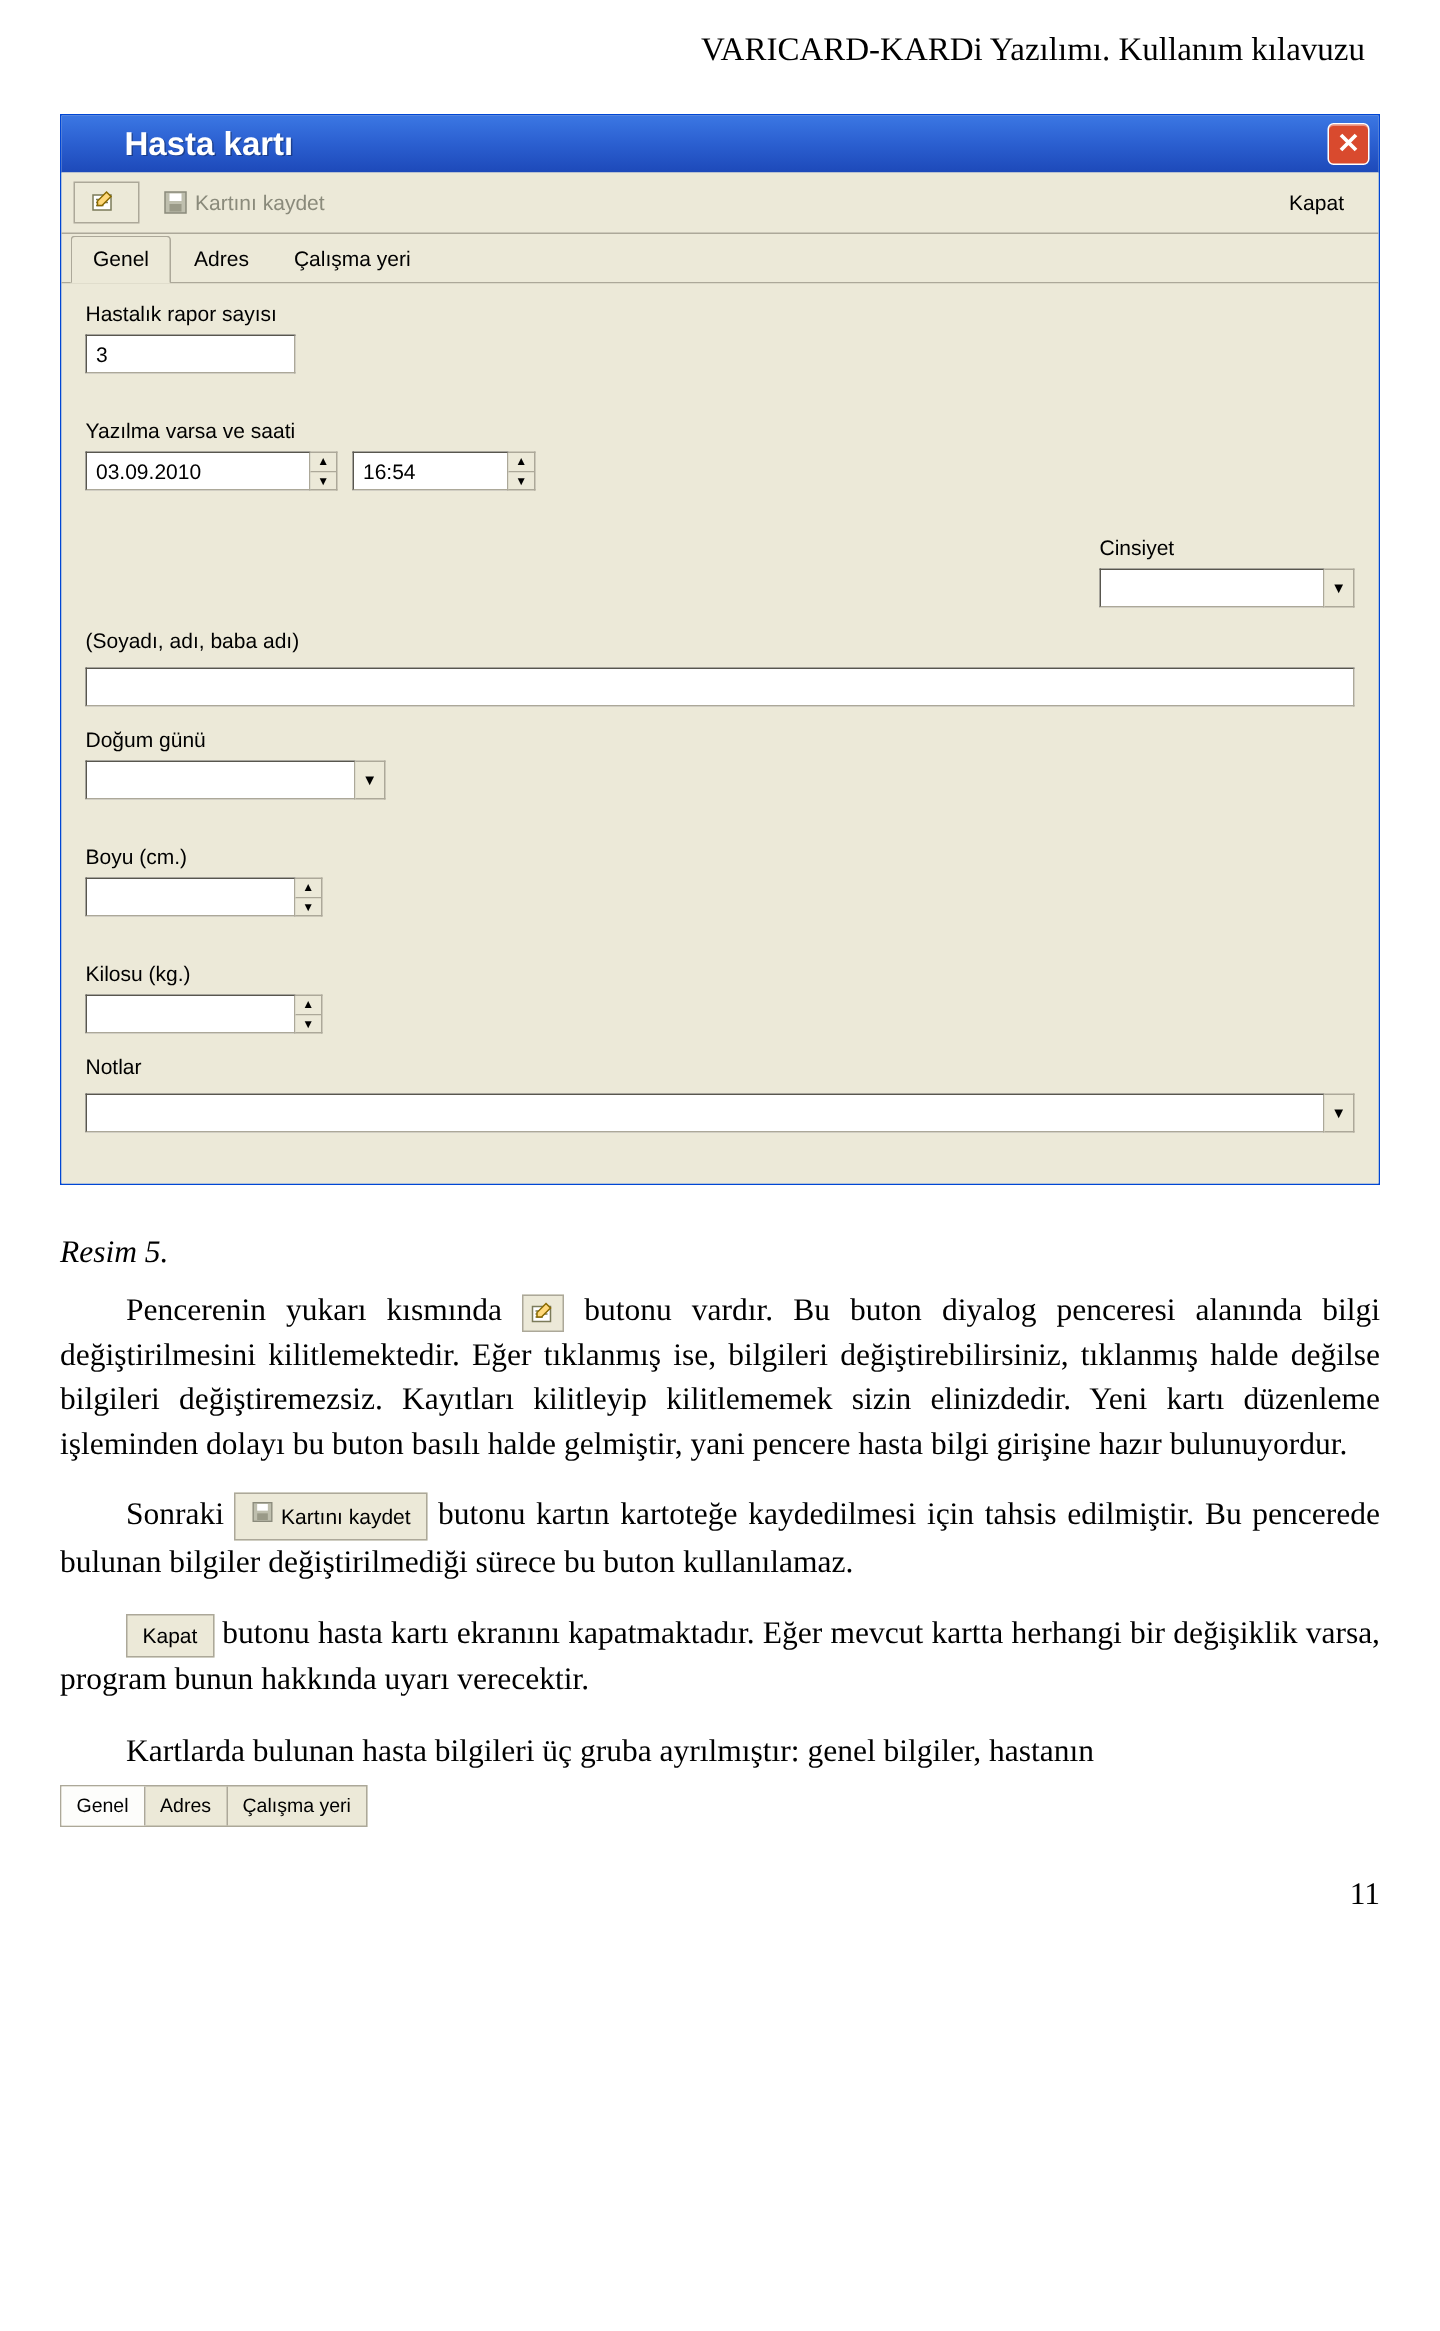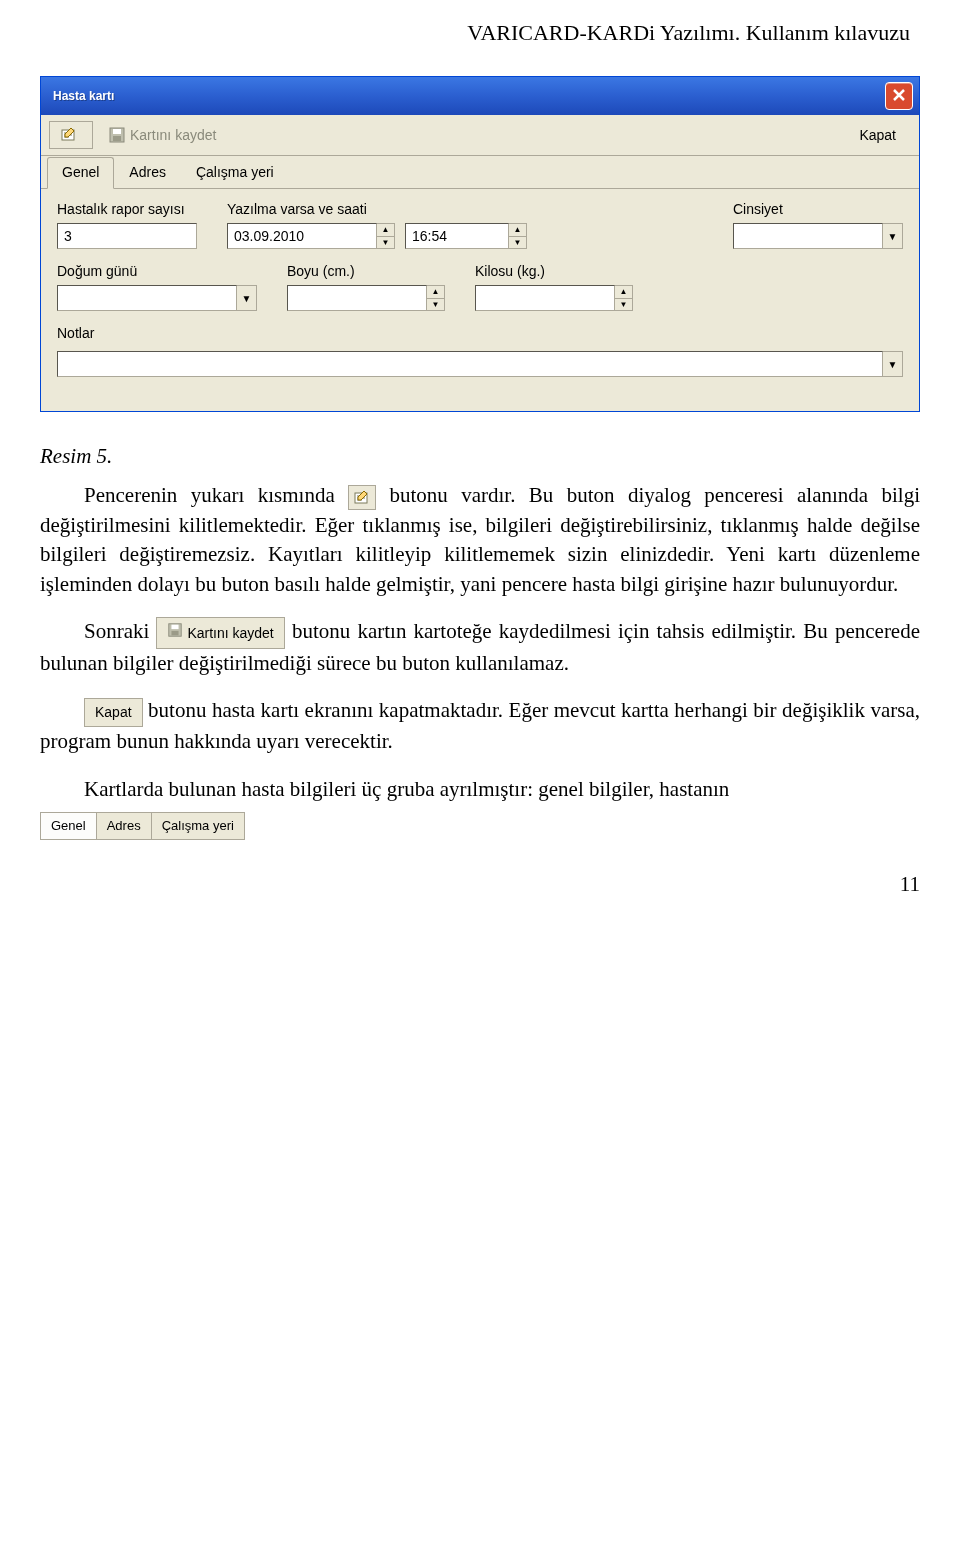--- a/index.html
+++ b/index.html
@@ -30,22 +30,23 @@
     background: linear-gradient(to bottom, #3b77e3 0%, #2b5fd0 50%, #1d49b9 100%);
     color: #fff;
     display: flex;
     align-items: center;
     justify-content: space-between;
     padding: 6px 6px 6px 12px;
     height: 38px;
   }
   .titlebar-title {
     font-weight: bold;
-    font-size: 12px;
+    font-size: 22px;
     text-shadow: 1px 1px 0 rgba(0,0,0,0.3);
+    margin-left: 30px;
   }
   .close-btn {
     width: 28px; height: 28px;
     background: #d94a2e;
     border: 1px solid #fff;
     border-radius: 4px;
     color: #fff;
     display: flex; align-items: center; justify-content: center;
     font-weight: bold;
     box-shadow: inset 0 1px 0 rgba(255,255,255,0.4);
@@ -90,21 +91,21 @@
   .tab.active {
     background: #ece9d8;
     border: 1px solid #aca899;
     border-bottom: 1px solid #ece9d8;
     border-radius: 3px 3px 0 0;
   }
   .form-area {
     padding: 12px 16px 20px 16px;
     background: #ece9d8;
   }
-  .row { display: flex; gap: 30px; margin-bottom: 14px; }
+  .row { display: flex; gap: 30px; margin-bottom: 14px; flex-direction: column; }
   .col { display: flex; flex-direction: column; }
   .lbl { font-size: 14px; margin-bottom: 6px; color:#000;}
   .paren-lbl { font-size: 14px; margin-bottom: 6px; color:#000;}
   .txt, .spin, .combo {
     background: #fff;
     border: 1px inset #aca899;
     height: 26px;
     padding: 2px 6px;
     font-family: Tahoma, sans-serif;
     font-size: 14px;
@@ -267,20 +268,24 @@
       </div>
       <div class="col" style="margin-left:auto;">
         <span class="lbl">Cinsiyet</span>
         <div class="combo-wrap">
           <div class="txt w150"></div>
           <div class="combo-arrow">▼</div>
         </div>
       </div>
     </div>
 
+    <div class="row" style="flex-direction:column;gap:4px;">
+      <span class="paren-lbl">(Soyadı, adı, baba adı)</span>
+      <div class="txt full"></div>
+    </div>
 
     <div class="row">
       <div class="col">
         <span class="lbl">Doğum günü</span>
         <div class="combo-wrap">
           <div class="txt w180"></div>
           <div class="combo-arrow">▼</div>
         </div>
       </div>
       <div class="col">

